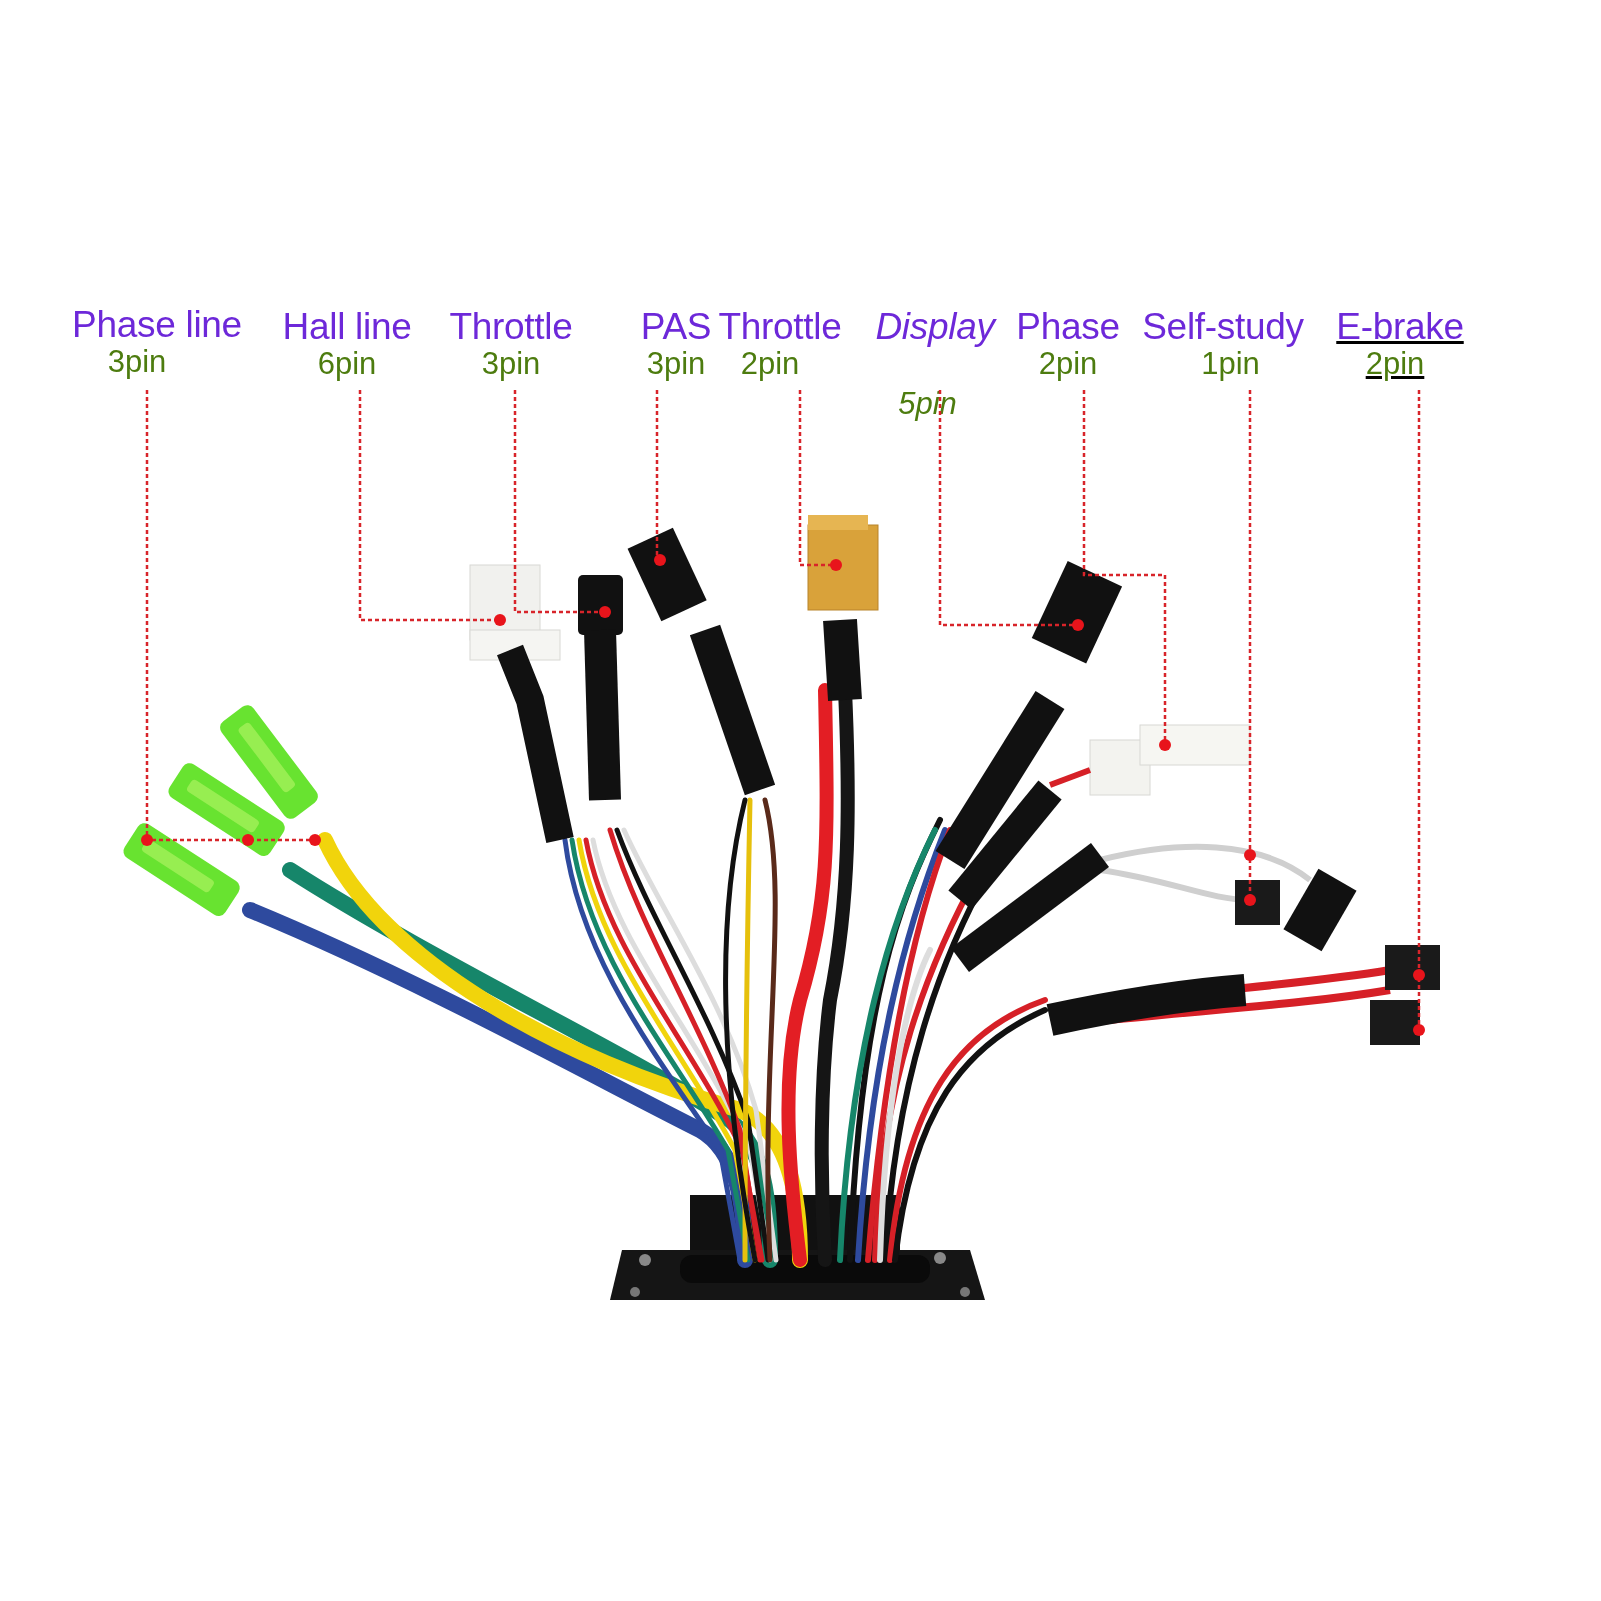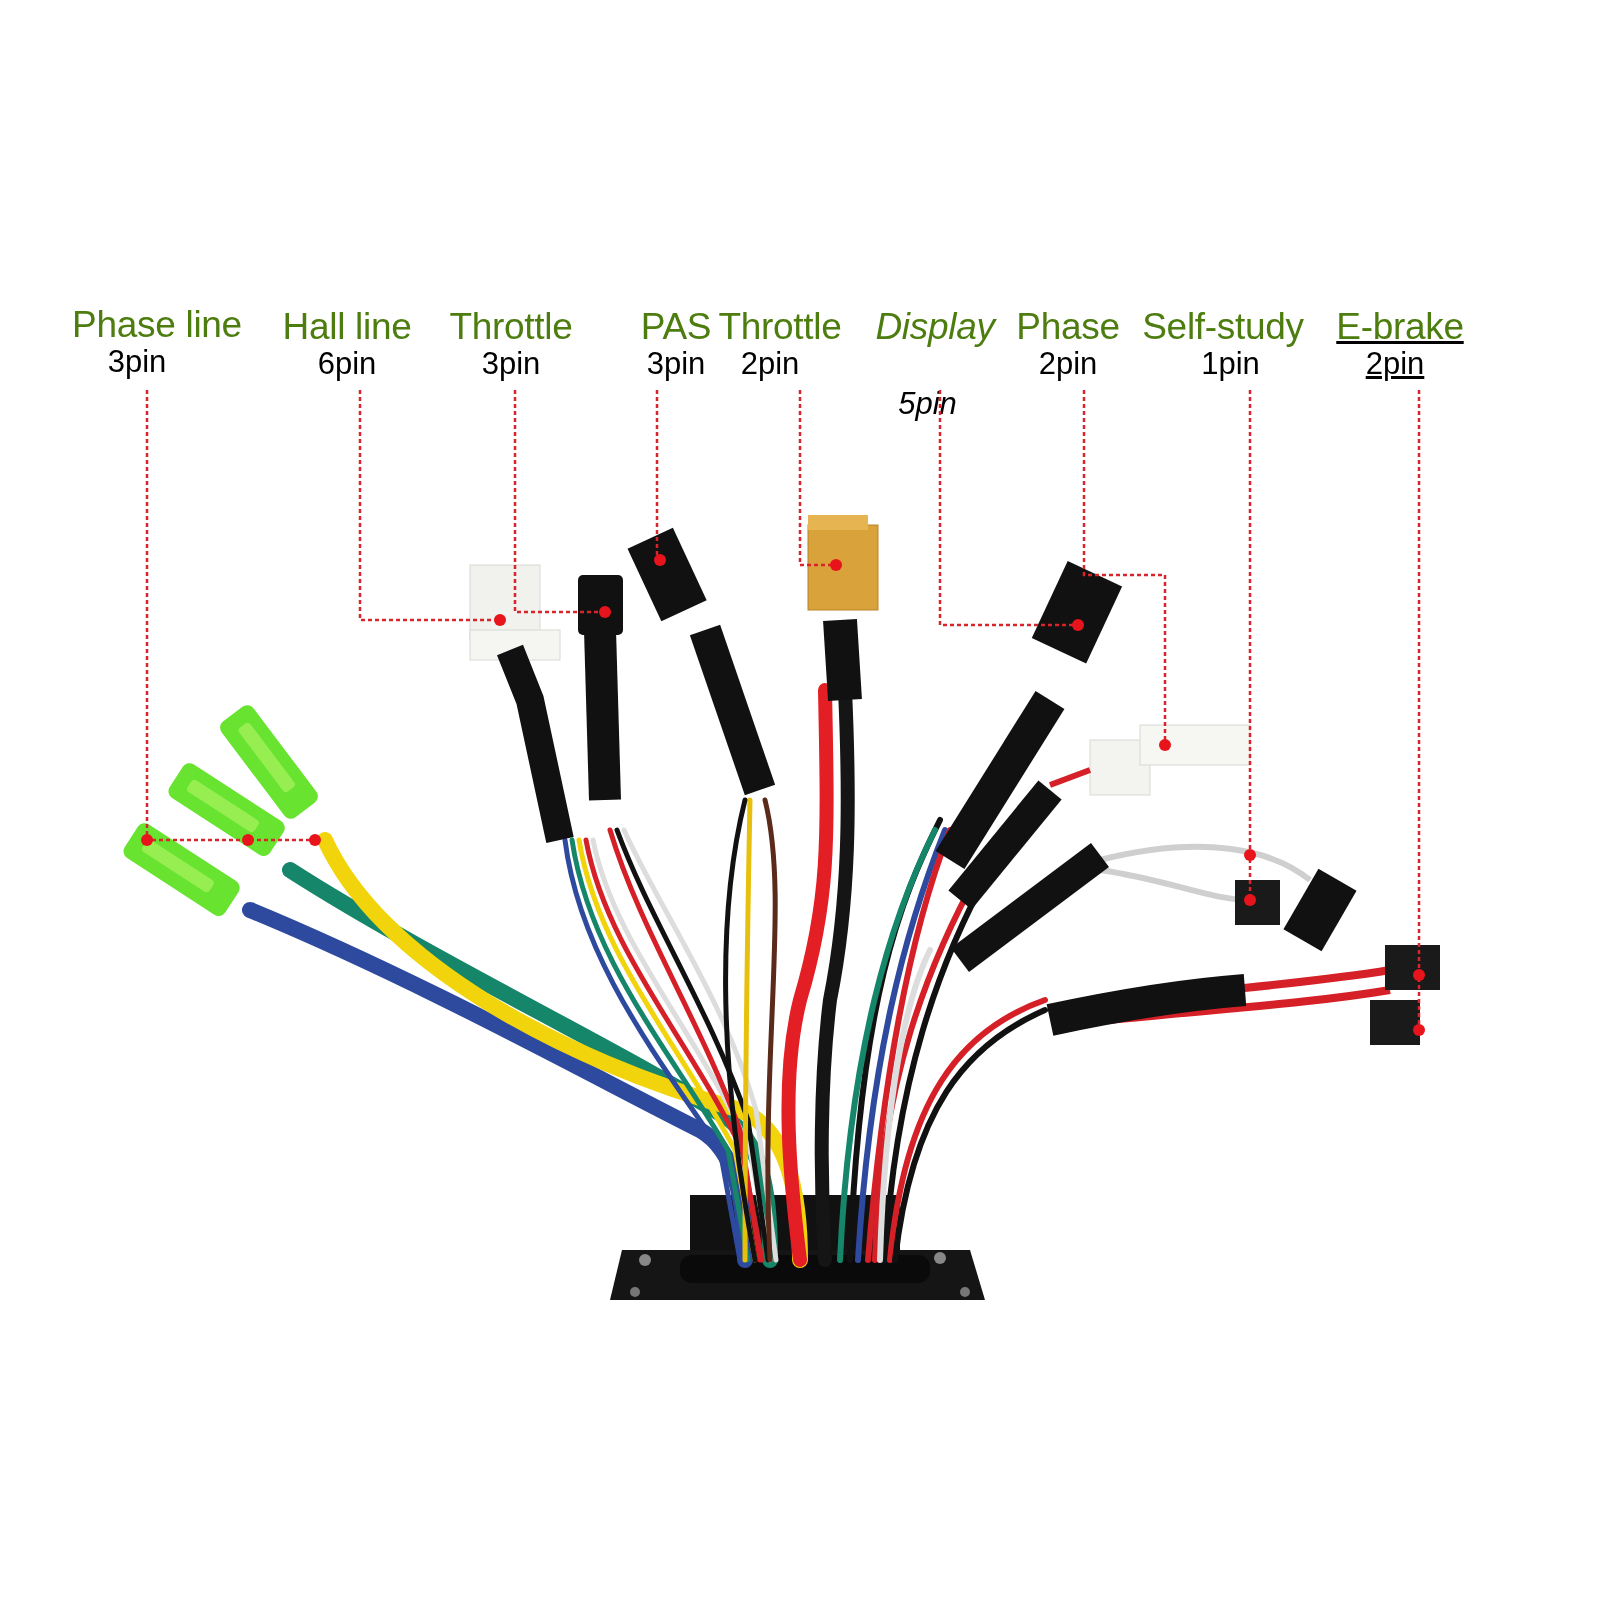--- a/index.html
+++ b/index.html
@@ -1,19 +1,19 @@
 <!DOCTYPE html>
 <html><head>
   <meta charset="utf-8">
   <style>
     html, body { margin: 0; padding: 0; background: #ffffff; }
     body { width: 1601px; height: 1601px; position: relative; overflow: hidden; font-family: "Liberation Sans", sans-serif; }
     .label { position: absolute; text-align: center; white-space: nowrap; transform: translateX(-50%); }
-    .label .name { color: #4d7c0f; font-size: 37px; line-height: 40px; display: block; letter-spacing: -0.3px; }
-    .label .pins { color: #000000; font-size: 31px; line-height: 34px; display: block; }
+    .label .name { color: #6d28d9; font-size: 37px; line-height: 40px; display: block; letter-spacing: -0.3px; }
+    .label .pins { color: #4d7c0f; font-size: 31px; line-height: 34px; display: block; }
     svg.art { position: absolute; left: 0; top: 0; }
     .dot { fill: #e8141b; }
     .lead { fill: none; stroke: #d8242a; stroke-width: 2.5; stroke-dasharray: 4 3; }
   </style>
 </head>
 <body>
 
 <div class="label" style="left:157px; top:305px;">
   <span class="name">Phase line</span>
   <span class="pins" style="margin-left:-40px;">3pin</span>

